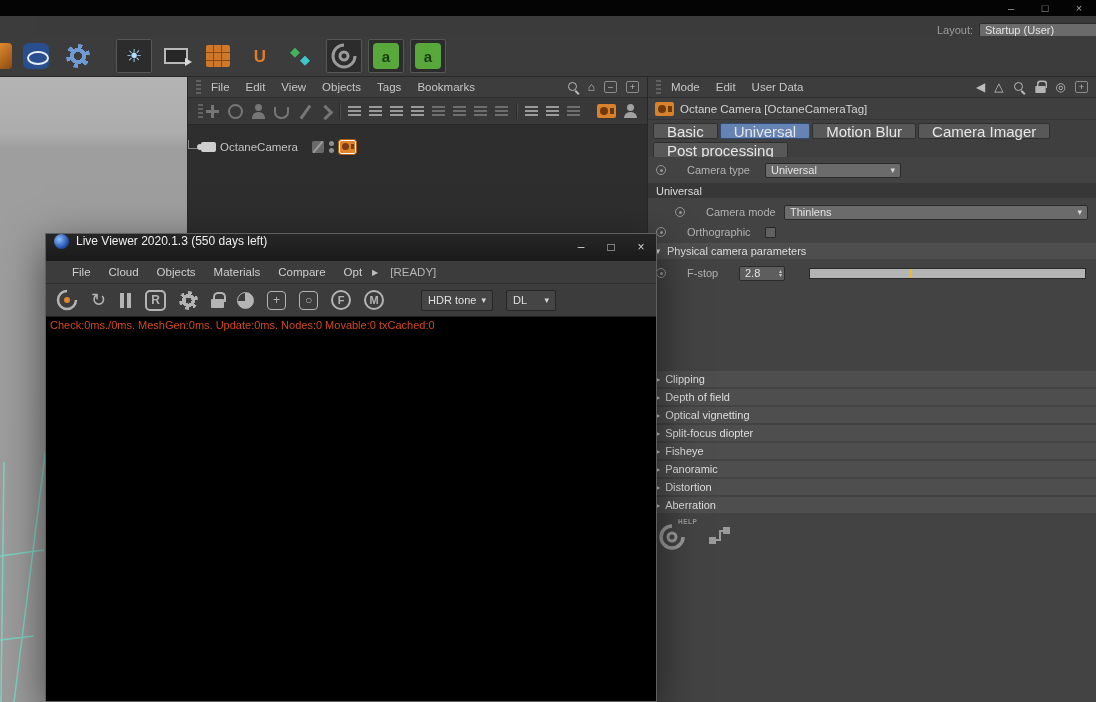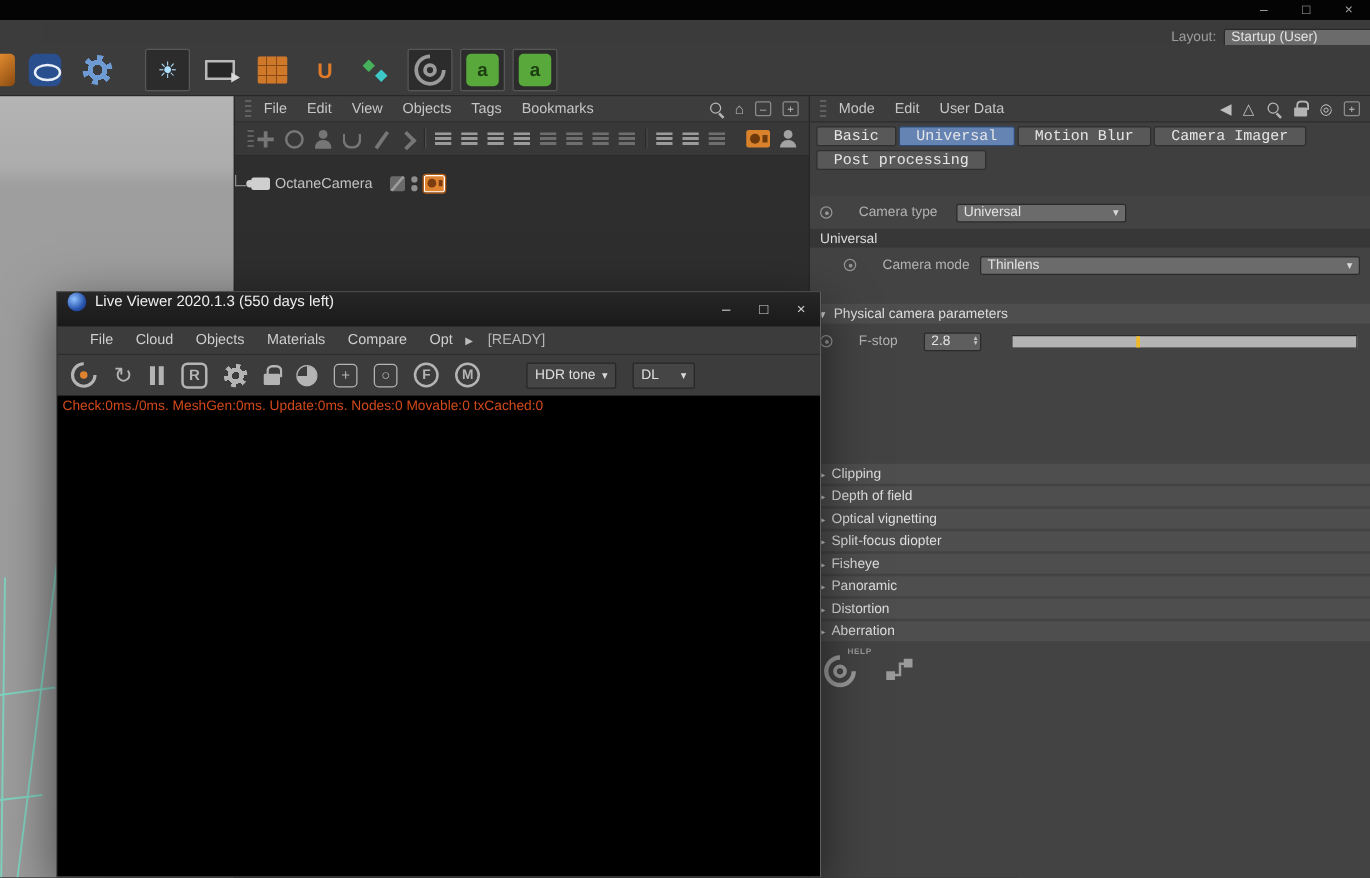--- a/index.html
+++ b/index.html
@@ -111,21 +111,21 @@
            border-radius:2px;position:relative;}
   .tag-cam::before{content:"";position:absolute;left:2px;top:2px;width:7px;height:7px;border-radius:50%;background:#7a3c10;}
   .tag-cam::after{content:"";position:absolute;right:1px;top:3px;width:3px;height:5px;background:#7a3c10;}
 
   
   #attrmgr{position:absolute;left:648px;top:77px;width:448px;height:625px;background:#3f3f3f;}
   .am-title{height:22px;display:flex;align-items:center;gap:6px;padding:0 7px;font-size:11.5px;color:#d2d2d2;
             background:#3f3f3f;border-bottom:1px solid #353535;}
   .am-tabs{display:flex;gap:2px;padding:3px 0 0 5px;}
   .tab{height:16px;line-height:15px;padding:0 13px;background:#585858;border:1px solid #2f2f2f;border-radius:2px;
-       font-size:12px;color:#e6e6e6;cursor:default;font-family:Liberation Mono, monospace;}
+       font-size:15px;color:#e6e6e6;cursor:default;}
   .tab.sel{background:#6584b4;border-color:#2f4a73;}
   #am-body{position:absolute;left:0;top:80px;right:0;bottom:0;background:#434343;}
   .am-row{display:flex;align-items:center;height:18px;padding:0 8px;gap:6px;}
   .adot{width:10px;height:10px;border:1px solid #959595;border-radius:50%;position:relative;flex:0 0 auto;}
   .adot::after{content:"";position:absolute;left:2.5px;top:2.5px;width:3px;height:3px;border-radius:50%;background:#959595;}
   .alabel{font-size:11px;color:#b2b2b2;margin-left:15px;}
   .w72{width:72px;} .w46{width:46px;}
   .ctrl-dd{height:15px;} 
   .numbox{width:46px;height:15px;background:#5e5e5e;border:1px solid #2b2b2b;border-radius:2px;display:flex;
           align-items:center;justify-content:space-between;padding:0 2px 0 5px;font-size:11px;color:#e3e3e3;}
@@ -333,20 +333,24 @@
     <div class="mb-right">
       <span class="char-ico">◀</span>
       <span class="char-ico">△</span>
       <span class="ico-search"></span>
       <span class="ic-lock" style="transform:scale(.8);margin-top:5px;"></span>
       <span class="char-ico">◎</span>
       <span class="boxbtn">+</span>
     </div>
   </div>
 
+  <div class="am-title">
+    <div class="ico-cam-orange"></div>
+    <span>Octane Camera [OctaneCameraTag]</span>
+  </div>
 
   <div class="am-tabs">
     <div class="tab">Basic</div>
     <div class="tab sel">Universal</div>
     <div class="tab">Motion Blur</div>
     <div class="tab">Camera Imager</div>
   </div>
   <div class="am-tabs">
     <div class="tab">Post processing</div>
   </div>
@@ -368,20 +372,25 @@
 
     <div class="am-row" id="row-cmode">
       <span class="adot"></span>
       <span class="alabel w72">Camera mode</span>
       <div class="dropdown ctrl-dd" style="flex:1;">
         <span>Thinlens</span>
         <span class="dd-arrow">▾</span>
       </div>
     </div>
 
+    <div class="am-row" id="row-ortho">
+      <span class="adot"></span>
+      <span class="alabel w72">Orthographic</span>
+      <span class="checkbox"></span>
+    </div>
 
     <div class="am-section" id="bar-physical">
       <span class="tri">▼</span>
       <span>Physical camera parameters</span>
     </div>
 
     <div class="am-row" id="row-fstop">
       <span class="adot"></span>
       <span class="alabel w46">F-stop</span>
       <div class="numbox">

